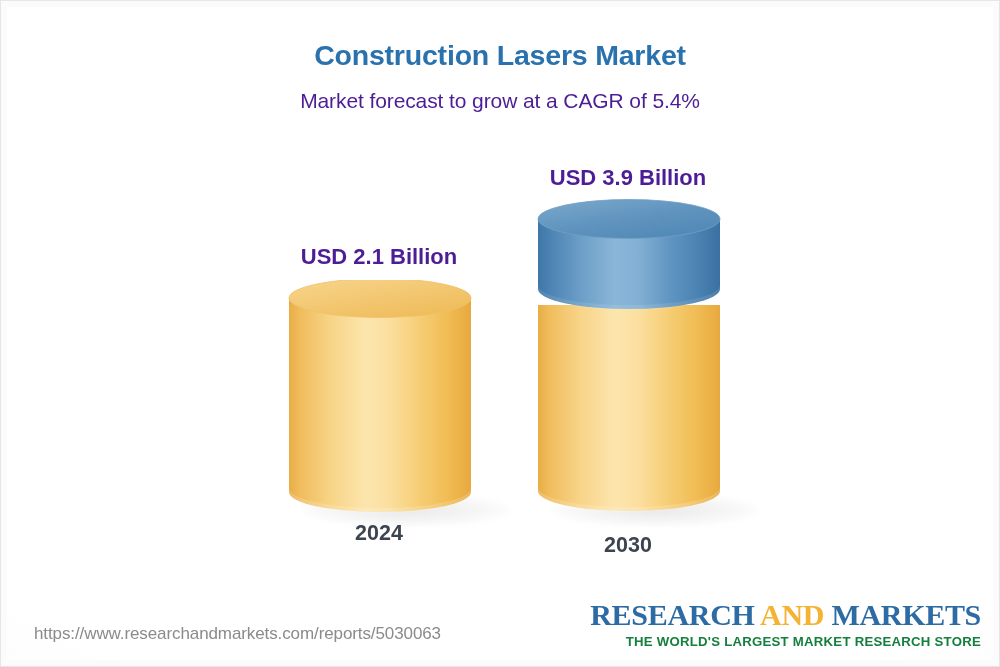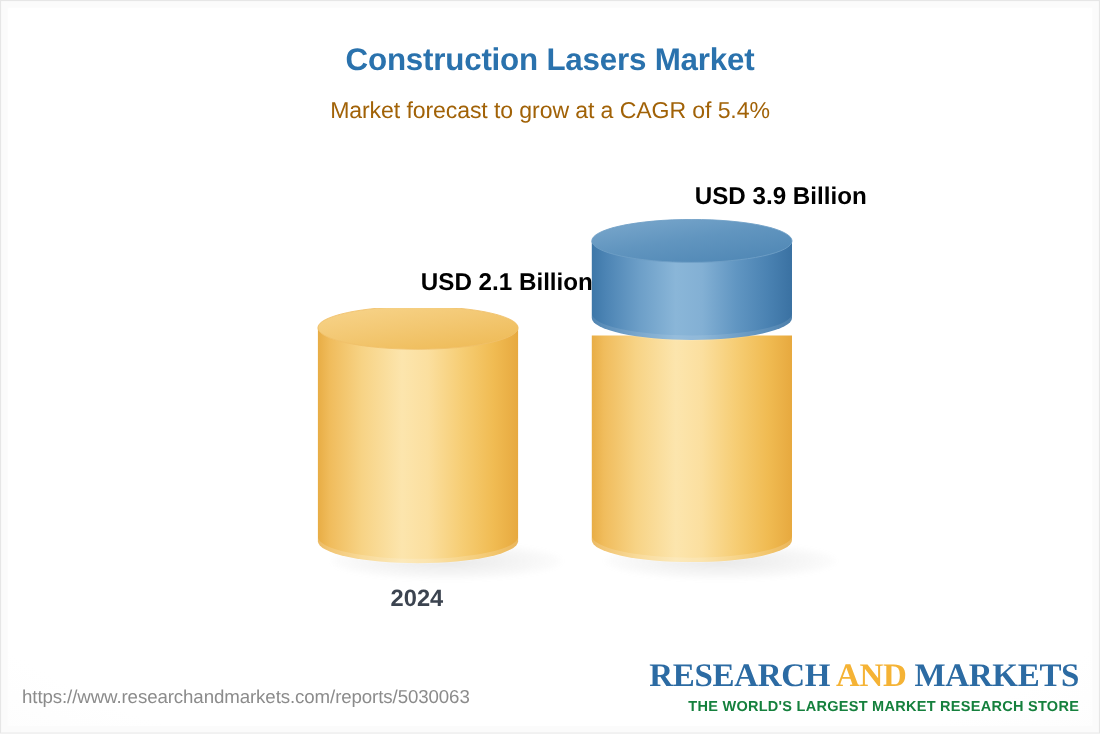--- a/index.html
+++ b/index.html
@@ -45,40 +45,40 @@
     letter-spacing: -0.2px;
   }
   .subtitle {
     position: absolute;
     left: 0;
     right: 0;
     top: 88px;
     text-align: center;
     font-size: 21px;
     font-weight: normal;
-    color: #a16207;
+    color: #4c1d95;
     letter-spacing: -0.1px;
   }
 
   
   .chart {
     position: absolute;
     left: 0;
     top: 0;
     width: 1000px;
     height: 667px;
   }
 
   .value-label {
     position: absolute;
     width: 320px;
-    text-align: right;
+    text-align: center;
     font-size: 22px;
     font-weight: bold;
-    color: #000000;
+    color: #4c1d95;
     white-space: nowrap;
   }
   .cat-label {
     position: absolute;
     width: 320px;
     text-align: center;
     font-size: 21.5px;
     font-weight: bold;
     color: #3c4450;
   }
@@ -91,21 +91,21 @@
     filter: blur(2px);
   }
 
   .cyl {
     position: absolute;
   }
 
   
   .footer-url {
     position: absolute;
-    left: 19px;
+    left: 33px;
     bottom: 22px;
     font-size: 17px;
     color: #8b8b8b;
     letter-spacing: -0.1px;
   }
   .logo {
     position: absolute;
     right: 18px;
     bottom: 18px;
     text-align: right;
@@ -166,21 +166,21 @@
       </defs>
 
       <path d="M2,18 L2,212 A91,20 0 0 0 184,212 L184,18 Z" fill="url(#yellowBody)"></path>
 
       <path d="M2,208 A91,20 0 0 0 184,208 L184,213 A91,20 0 0 1 2,213 Z" fill="rgba(255,255,255,0.16)"></path>
 
       <ellipse cx="93" cy="18" rx="91" ry="19.5" fill="url(#yellowTop)"></ellipse>
       <ellipse cx="93" cy="18" rx="91" ry="19.5" fill="none" stroke="#f0c06a" stroke-width="0.8"></ellipse>
     </svg>
 
-    <div class="cat-label" style="left:218px; top:531px;text-align:center;">2024</div>
+    <div class="cat-label" style="left:218px; top:520px;text-align:center;">2024</div>
 
     <div class="value-label" style="left:467px; top:164px;">USD 3.9 Billion</div>
 
     <div class="floor-shadow" style="left:549px; top:492px; width:210px; height:34px;"></div>
 
     <svg class="cyl" style="left:535px; top:198px;" width="186" height="320" viewBox="0 0 186 320">
       <defs>
         <linearGradient id="blueBody" x1="0" y1="0" x2="1" y2="0">
           <stop offset="0%" stop-color="#3d77a8"></stop>
           <stop offset="7%" stop-color="#4c84b4"></stop>
@@ -212,20 +212,21 @@
       <path d="M2,288 A91,20 0 0 0 184,288 L184,293 A91,20 0 0 1 2,293 Z" fill="rgba(255,255,255,0.16)"></path>
 
       <path d="M2,20 L2,90 A91,20 0 0 0 184,90 L184,20 Z" fill="url(#blueBody)"></path>
 
       <path d="M2,86 A91,20 0 0 0 184,86 L184,91 A91,20 0 0 1 2,91 Z" fill="rgba(255,255,255,0.10)"></path>
 
       <ellipse cx="93" cy="20" rx="91" ry="19.5" fill="url(#blueTop)"></ellipse>
       <ellipse cx="93" cy="20" rx="91" ry="19.5" fill="none" stroke="#6f9fc6" stroke-width="0.8"></ellipse>
     </svg>
 
+    <div class="cat-label" style="left:467px; top:532px;">2030</div>
 
   </div>
 
   <div class="footer-url">https://www.researchandmarkets.com/reports/5030063</div>
 
   <div class="logo">
     <div class="logo-main"><span>RESEARCH </span><span class="logo-and">AND</span><span> MARKETS</span></div>
     <div class="logo-tag">THE WORLD'S LARGEST MARKET RESEARCH STORE</div>
   </div>
 </div>

